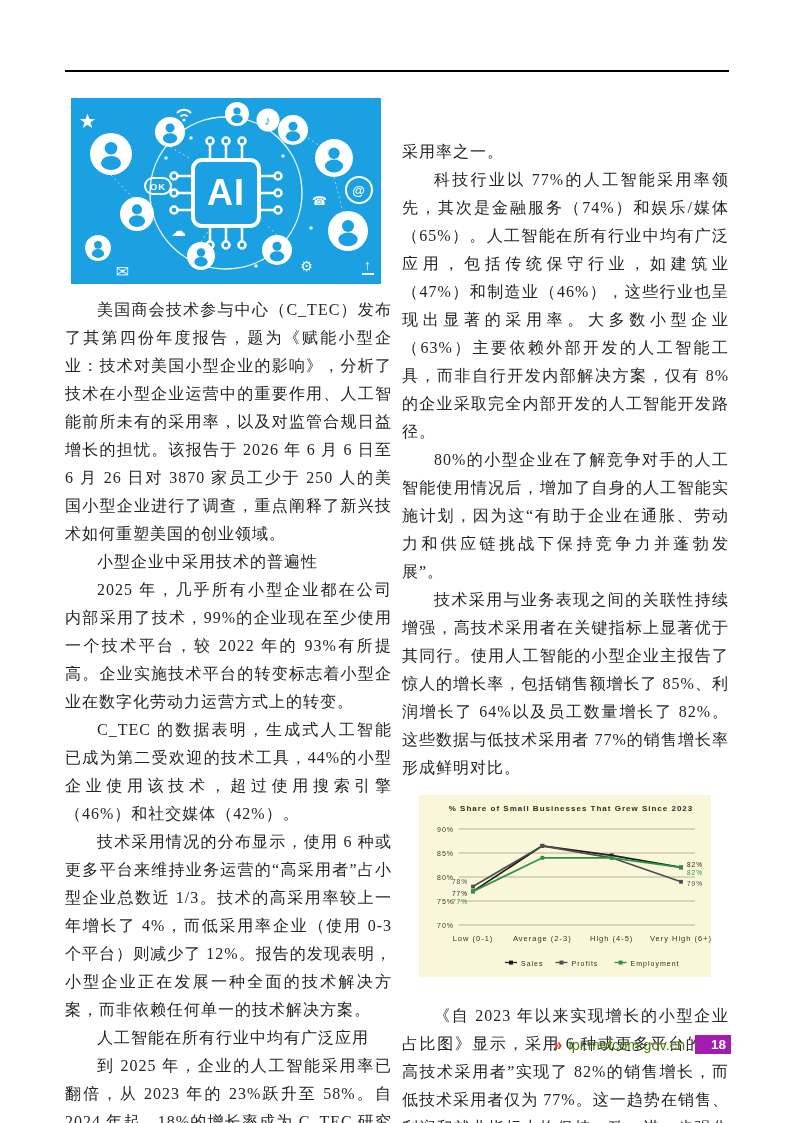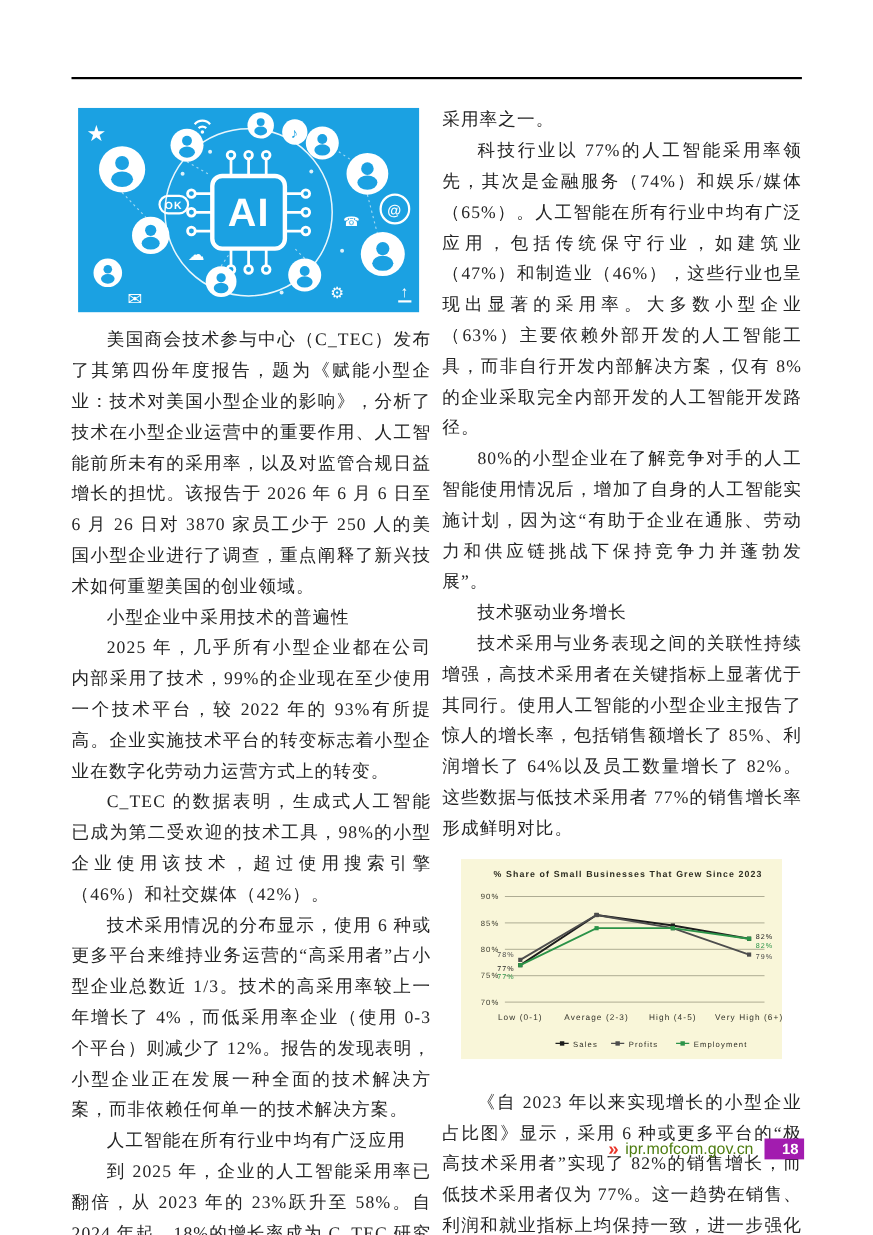--- a/index.html
+++ b/index.html
@@ -2,21 +2,21 @@
 <html><head>
 <meta charset="utf-8">
 <style>
   html,body{margin:0;padding:0;background:#ffffff;}
   .page{position:relative;width:794px;height:1123px;background:#fff;overflow:hidden;
         font-family:"Liberation Serif","DejaVu Serif",serif;color:#252525;}
   .top-rule{position:absolute;left:65px;top:70px;width:664px;height:2px;background:#000;}
   .columns{position:absolute;left:65px;top:96px;width:664px;display:flex;gap:10px;}
   .col{width:327px;font-size:16px;line-height:28px;letter-spacing:1px;text-align:justify;}
   .col p{margin:0;text-indent:2em;}
-  .col p.no-indent{text-indent:0;}
+  .col p.no-indent{text-indent:0;margin-top:42px;}
   .col p.heading{font-weight:normal;}
   .col p.subheading{font-weight:normal;}
   .illus{width:312px;height:186px;margin:2px 0 12px 5px;}
   .illus svg{display:block;}
   .chart-box{margin:9px 0 12px 13px;padding:4px;}
   .footer{position:absolute;right:63px;top:1035px;display:flex;align-items:center;
           font-family:"Liberation Sans","DejaVu Sans",sans-serif;}
   .footer .chev{color:#e8352a;font-weight:bold;font-size:17px;line-height:19px;margin-right:6px;}
   .footer .site{color:#4d7c0f;font-size:14.5px;margin-right:10px;}
   .footer .pagenum{background:#a21caf;color:#fff;font-weight:bold;font-size:13.5px;
@@ -156,31 +156,30 @@
             <circle cx="95" cy="60" r="1.8" opacity="0.85"></circle>
               <circle cx="150" cy="136" r="0" opacity="0"></circle>
             <circle cx="240" cy="130" r="1.8" opacity="0.85"></circle>
               <circle cx="185" cy="168" r="1.8" opacity="0.85"></circle>
           </g>
         </svg>
       </div>
       <p>美国商会技术参与中心（C_TEC）发布了其第四份年度报告，题为《赋能小型企业：技术对美国小型企业的影响》，分析了技术在小型企业运营中的重要作用、人工智能前所未有的采用率，以及对监管合规日益增长的担忧。该报告于 2026 年 6 月 6 日至 6 月 26 日对 3870 家员工少于 250 人的美国小型企业进行了调查，重点阐释了新兴技术如何重塑美国的创业领域。</p>
       <p class="heading">小型企业中采用技术的普遍性</p>
       <p>2025 年，几乎所有小型企业都在公司内部采用了技术，99%的企业现在至少使用一个技术平台，较 2022 年的 93%有所提高。企业实施技术平台的转变标志着小型企业在数字化劳动力运营方式上的转变。</p>
-      <p>C_TEC 的数据表明，生成式人工智能已成为第二受欢迎的技术工具，98%的小型企业使用该技术，超过使用搜索引擎（46%）和社交媒体（42%）。</p>
+      <p>C_TEC 的数据表明，生成式人工智能已成为第二受欢迎的技术工具，44%的小型企业使用该技术，超过使用搜索引擎（46%）和社交媒体（42%）。</p>
       <p>技术采用情况的分布显示，使用 6 种或更多平台来维持业务运营的“高采用者”占小型企业总数近 1/3。技术的高采用率较上一年增长了 4%，而低采用率企业（使用 0-3 个平台）则减少了 12%。报告的发现表明，小型企业正在发展一种全面的技术解决方案，而非依赖任何单一的技术解决方案。</p>
       <p class="subheading">人工智能在所有行业中均有广泛应用</p>
       <p>到 2025 年，企业的人工智能采用率已翻倍，从 2023 年的 23%跃升至 58%。自 2024 年起，18%的增长率成为 C_TEC 研究中记录的增长最快的技术</p>
     </div>
 
     <div class="col">
       <p class="no-indent">采用率之一。</p>
       <p>科技行业以 77%的人工智能采用率领先，其次是金融服务（74%）和娱乐/媒体（65%）。人工智能在所有行业中均有广泛应用，包括传统保守行业，如建筑业（47%）和制造业（46%），这些行业也呈现出显著的采用率。大多数小型企业（63%）主要依赖外部开发的人工智能工具，而非自行开发内部解决方案，仅有 8%的企业采取完全内部开发的人工智能开发路径。</p>
       <p>80%的小型企业在了解竞争对手的人工智能使用情况后，增加了自身的人工智能实施计划，因为这“有助于企业在通胀、劳动力和供应链挑战下保持竞争力并蓬勃发展”。</p>
-      <p class="heading">技术驱动业务增长</p>
       <p>技术采用与业务表现之间的关联性持续增强，高技术采用者在关键指标上显著优于其同行。使用人工智能的小型企业主报告了惊人的增长率，包括销售额增长了 85%、利润增长了 64%以及员工数量增长了 82%。这些数据与低技术采用者 77%的销售增长率形成鲜明对比。</p>
       <figure class="chart-box">
         <svg id="growth-chart" width="292" height="182" viewBox="0 0 292 182" style="font-family:'Liberation Sans',sans-serif;">
             <rect x="0" y="0" width="292" height="182" fill="#f9f6d9"></rect>
             <text x="152" y="16" text-anchor="middle" font-size="8" font-weight="bold" fill="#2d2d22">% Share of Small Businesses That Grew Since 2023</text>
             <line x1="40" y1="34" x2="276" y2="34" stroke="#97957e" stroke-width="0.7"></line>
             <text x="35" y="36.5" text-anchor="end" font-size="7" fill="#3b3b2e">90%</text>
             <line x1="40" y1="58" x2="276" y2="58" stroke="#97957e" stroke-width="0.7"></line>
             <text x="35" y="60.5" text-anchor="end" font-size="7" fill="#3b3b2e">85%</text>
             <line x1="40" y1="82" x2="276" y2="82" stroke="#97957e" stroke-width="0.7"></line>

